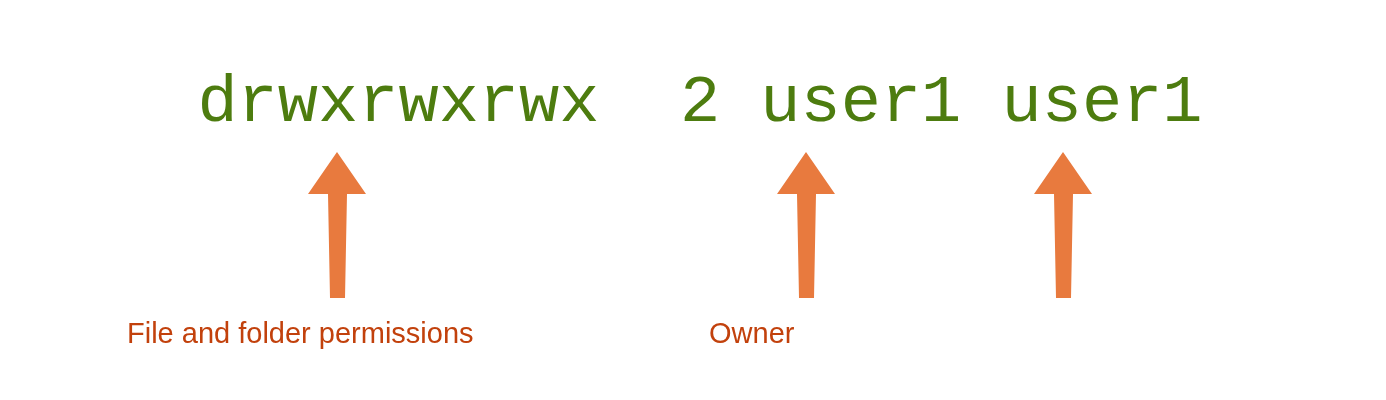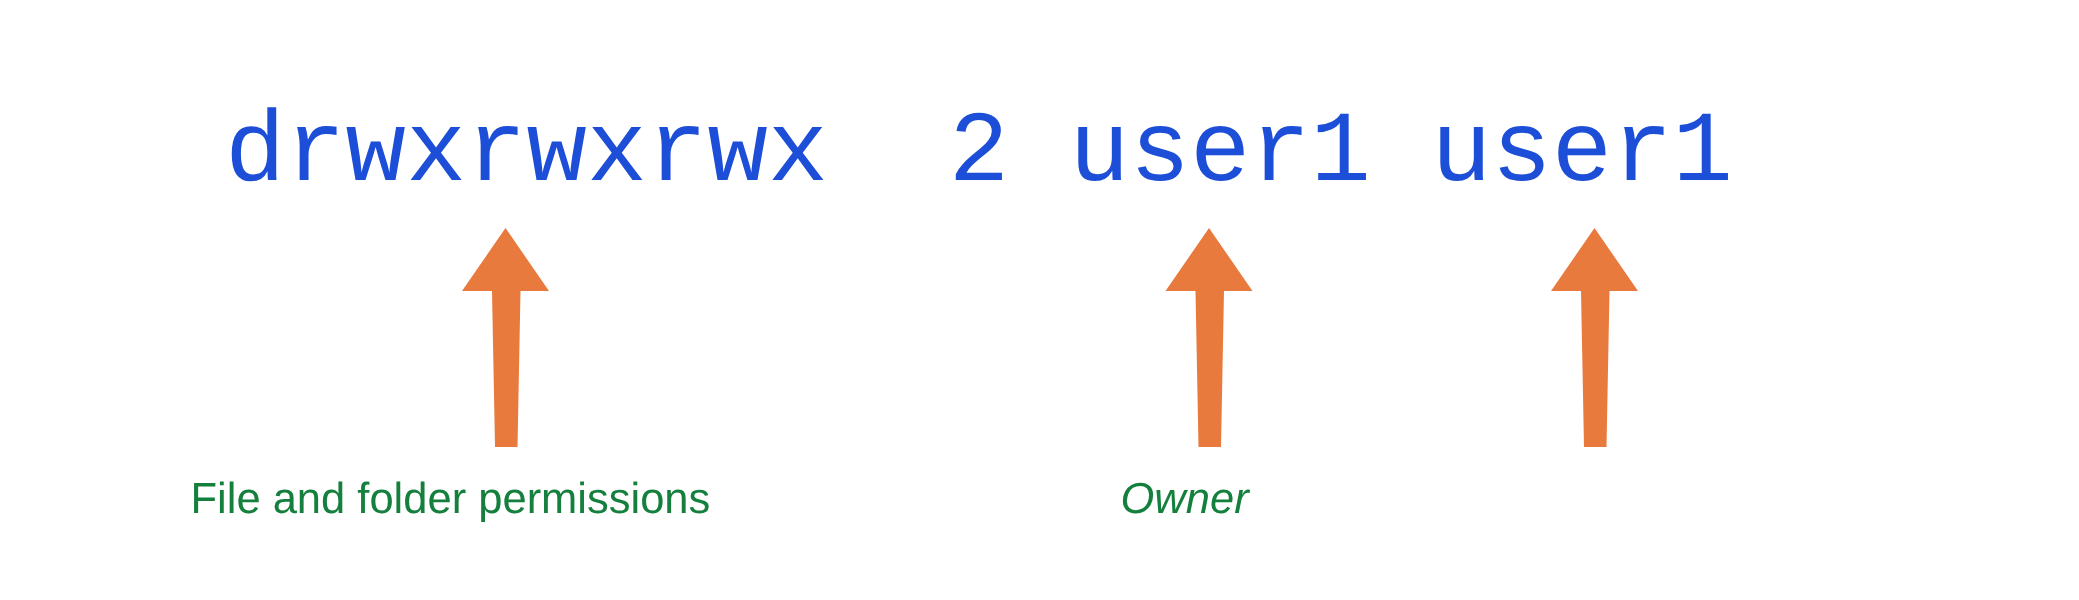--- a/index.html
+++ b/index.html
@@ -23,22 +23,23 @@
   .perm-line {
     position: absolute;
     left: 150px;
     top: 58px;
     width: 1100px;
     height: 90px;
     font-family: "Liberation Mono", "DejaVu Sans Mono", monospace;
     font-size: 67px;
     line-height: 90px;
     letter-spacing: 0px;
-    color: #1d4ed8;
+    color: #4d7c0f;
     white-space: pre;
+    text-align: center;
     -webkit-font-smoothing: antialiased;
   }
 
   
   .arrow {
     position: absolute;
     width: 64px;
     height: 152px;
   }
   .arrow svg {
@@ -50,26 +51,26 @@
   .arrow-1 { left: 305px; top: 150px; }
   .arrow-2 { left: 774px; top: 150px; }
   .arrow-3 { left: 1031px; top: 150px; }
 
   
   .caption {
     position: absolute;
     font-family: "Liberation Sans", "DejaVu Sans", sans-serif;
     font-size: 29px;
     line-height: 38px;
-    color: #15803d;
+    color: #c2410c;
     white-space: nowrap;
     font-weight: 400;
   }
   .caption-perms  { left: 127px; top: 314px; }
-  .caption-owner  { left: 747px; top: 314px; font-style: italic; }
+  .caption-owner  { left: 709px; top: 314px; }
   .caption-group  { left: 1001px; top: 314px; }
 </style>
 </head>
 <body>
 
 <div id="canvas">
 
   <div class="perm-line">drwxrwxrwx  2 user1 user1</div>
 
   <div class="arrow arrow-1">

